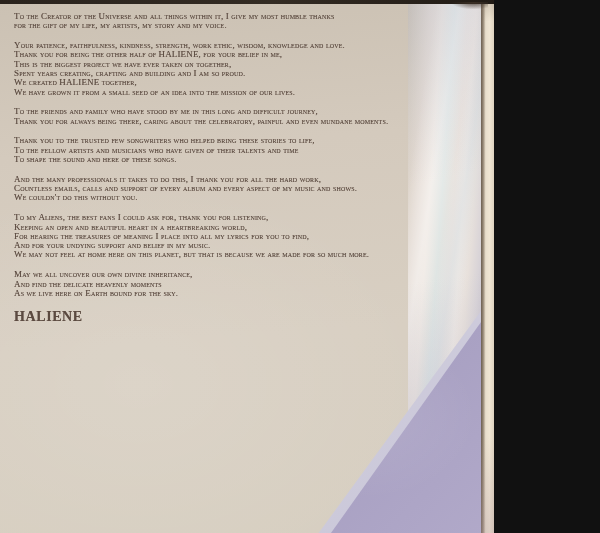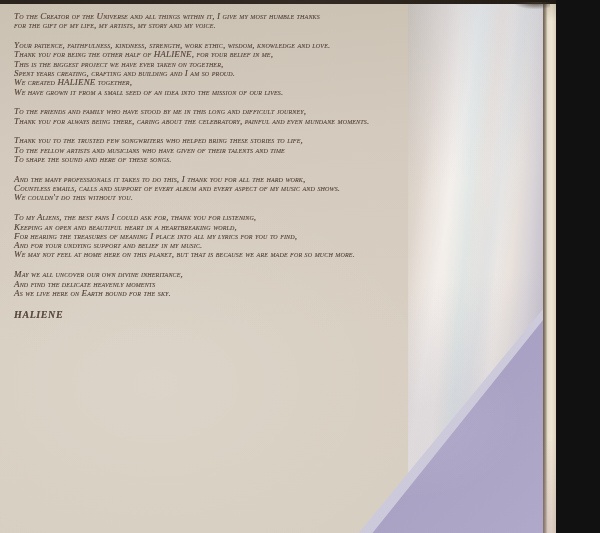--- a/index.html
+++ b/index.html
@@ -1,23 +1,22 @@
 <!DOCTYPE html>
 <html style="--c-text: #5b4a40; --c-page-beige: #d4cabd; --c-page-beige-dark: #cbc1b3; --c-fabric-white: #ede6e0; --c-fabric-blue: #dfe5e3; --c-fabric-lavender: #b3adc0; --c-gloss-lavender: #aba3c4; --c-gloss-edge-light: #d4d2e0; --c-photo-edge-dark: #2a231d; --c-page-edge-cream: #e9dfcd;"><head>
 <meta charset="utf-8">
 <style>
   html, body { margin: 0; padding: 0; background: #111; }
   .shot {
     position: relative;
-    width: 556px;
+    width: 494px;
     height: 533px;
     overflow: hidden;
     font-family: "Liberation Serif", serif;
     background: var(--c-page-beige, #d4cabd);
-    font-style: italic;
   }
 
   
   .bg-page {
     position: absolute; inset: 0;
     background:
       radial-gradient(ellipse 420px 300px at 28% 72%, rgba(255,255,255,0.10), transparent 70%),
       linear-gradient(176deg,
         var(--c-page-beige-dark, #cbc1b3) 0%,
         var(--c-page-beige, #d4cabd) 28%,
@@ -100,21 +99,21 @@
     font-size: 9px;
     line-height: 9.3px;
     letter-spacing: 0.15px;
     text-shadow: 0 0 0.6px rgba(91,74,64,0.55);
   }
   .line { display: block; white-space: nowrap; }
   .signature {
     margin-top: 3px;
     font-variant: small-caps;
     font-weight: bold;
-    font-size: 10px;
+    font-size: 14px;
     letter-spacing: 0.6px;
     color: var(--c-text, #5b4a40);
     text-shadow: 0 0 0.6px rgba(91,74,64,0.6);
   }
 </style>
 </head>
 <body>
 
 <div class="shot">
   <div class="bg-page"></div>

